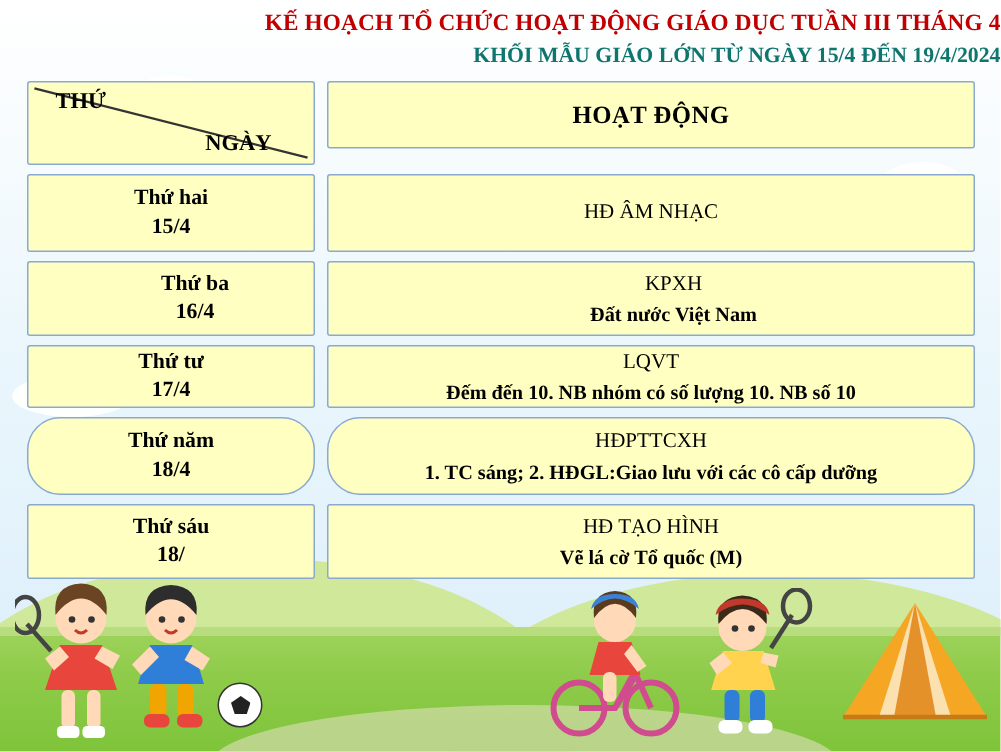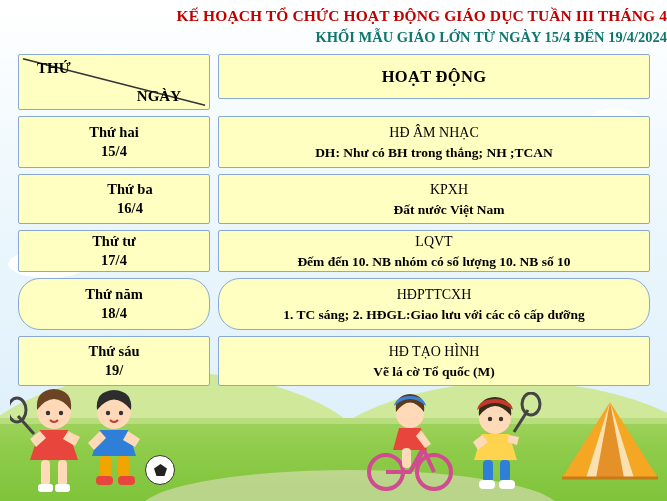--- a/index.html
+++ b/index.html
@@ -297,21 +297,20 @@
     <div class="cell col-act hdr-act">HOẠT ĐỘNG</div>
   </div>
 
   <div class="row r1">
     <div class="cell col-day">
       <span class="day-name">Thứ hai</span>
       <span class="day-date">15/4</span>
     </div>
     <div class="cell col-act">
       <span class="act-title">HĐ ÂM NHẠC</span>
-      <span class="act-sub">DH: Như có BH trong   thắng; NH ;TCAN</span>
     </div>
   </div>
 
   <div class="row r2">
     <div class="cell col-day">
       <span class="day-name">Thứ ba</span>
       <span class="day-date">16/4</span>
     </div>
     <div class="cell col-act">
       <span class="act-title">KPXH</span>
@@ -337,21 +336,21 @@
     </div>
     <div class="cell col-act">
       <span class="act-title">HĐPTTCXH</span>
       <span class="act-sub">1. TC sáng; 2. HĐGL:Giao lưu với các cô cấp dưỡng</span>
     </div>
   </div>
 
   <div class="row r5">
     <div class="cell col-day">
       <span class="day-name">Thứ sáu</span>
-      <span class="day-date">19/</span>
+      <span class="day-date">18/</span>
     </div>
     <div class="cell col-act">
       <span class="act-title">HĐ TẠO HÌNH</span>
       <span class="act-sub">Vẽ lá cờ Tổ quốc (M)</span>
     </div>
   </div>
 
 </div>
 
 </body></html>

